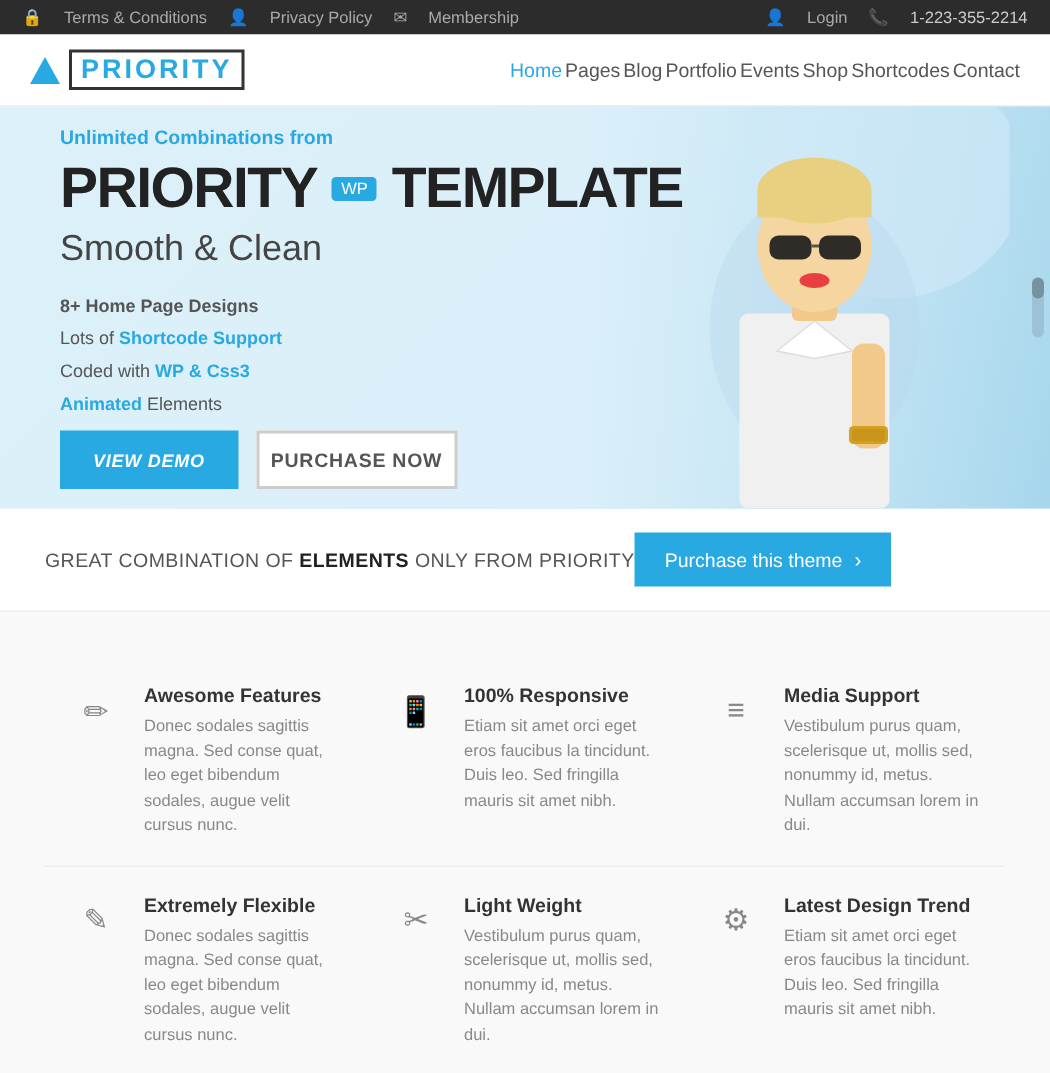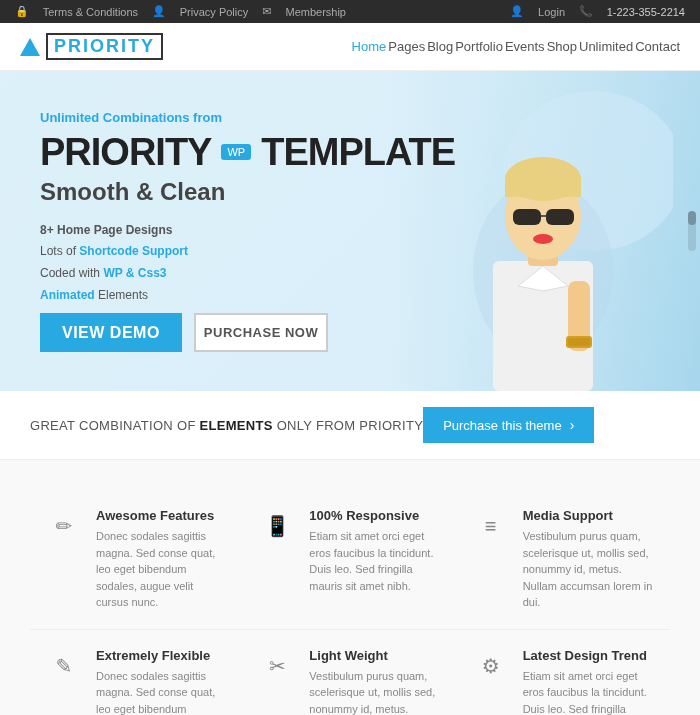--- a/index.html
+++ b/index.html
@@ -50,21 +50,21 @@
       color: #555;
       font-size: 13px;
       font-weight: 500;
     }
     nav a.active { color: #29a9e1; }
 
     
     .hero {
       position: relative;
       background: linear-gradient(135deg, #e8f4f8 0%, #d0eaf5 30%, #b8dff0 60%, #a0d4eb 100%);
-      height: 320px;
+      height: 268px;
       overflow: hidden;
       display: flex;
       align-items: center;
     }
     .hero-bg {
       position: absolute;
       inset: 0;
       background: linear-gradient(to right, rgba(220,240,250,0.95) 55%, rgba(180,220,240,0.3) 100%);
     }
     .hero-content {
@@ -101,41 +101,42 @@
     }
     .hero-title-template {
       font-size: 38px;
       font-weight: 900;
       color: #222;
       letter-spacing: -1px;
     }
     .hero-subtitle {
       font-size: 24px;
       color: #444;
-      font-weight: 700;
+      font-weight: 400;
       margin-bottom: 14px;
     }
     .hero-features {
       font-size: 12px;
       color: #555;
       line-height: 1.8;
       margin-bottom: 7px;
     }
     .hero-features .highlight { color: #29a9e1; font-weight: bold; }
     .hero-features .bold { font-weight: bold; }
     .hero-btns { display: flex; gap: 12px; }
     .btn-view-demo {
       background: #29a9e1;
       color: #fff;
       border: none;
       padding: 10px 22px;
-      font-size: 16px;
+      font-size: 12px;
       font-weight: bold;
       cursor: pointer;
       letter-spacing: 0.5px;
+      font-style: italic;
     }
     .btn-purchase {
       background: #fff;
       color: #555;
       border: 2px solid #ccc;
       padding: 10px 8px;
       font-size: 13px;
       font-weight: bold;
       cursor: pointer;
       letter-spacing: 0.5px;
@@ -268,21 +269,21 @@
       <span>PRIORITY</span>
     </div>
   </div>
   <nav>
     <a href="#" class="active">Home</a>
     <a href="#">Pages</a>
     <a href="#">Blog</a>
     <a href="#">Portfolio</a>
     <a href="#">Events</a>
     <a href="#">Shop</a>
-    <a href="#">Unlimited</a>
+    <a href="#">Shortcodes</a>
     <a href="#">Contact</a>
   </nav>
 </div>
 
 <div class="hero">
   <div class="hero-bg"></div>
   <div class="hero-content">
     <div class="hero-unlimited">Unlimited Combinations from</div>
     <div class="hero-title-row">
       <span class="hero-title-priority">PRIORITY</span>

